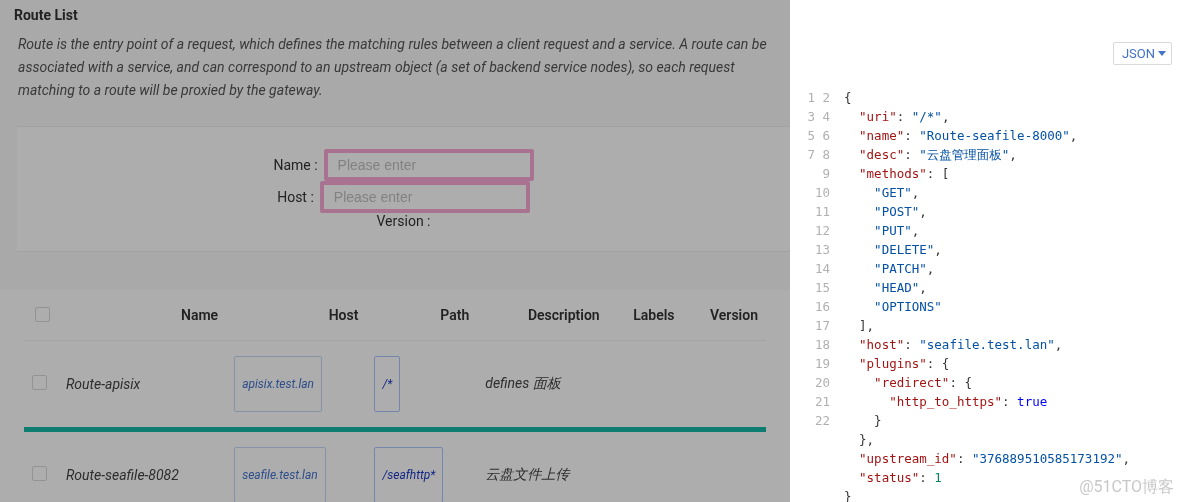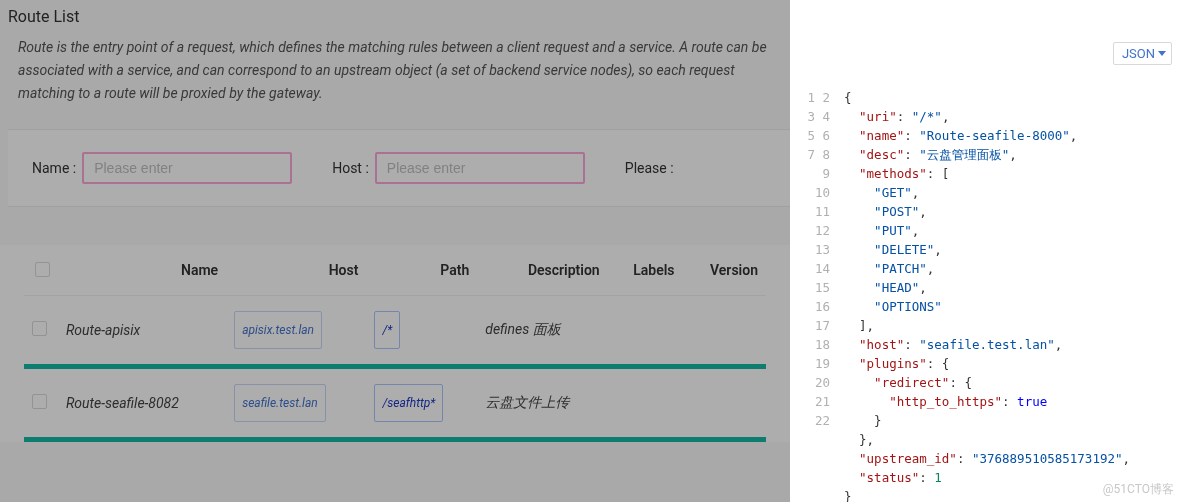--- a/index.html
+++ b/index.html
@@ -1,74 +1,74 @@
 <!DOCTYPE html>
 <html><head>
 <meta charset="utf-8">
 <style>
   * { margin: 0; padding: 0; box-sizing: border-box; }
   body { font-family: -apple-system, BlinkMacSystemFont, "Segoe UI", Roboto, sans-serif; width: 1184px; height: 502px; overflow: hidden; background: #fff; position: relative; }
 
   .left-pane { position: absolute; left: 0; top: 0; width: 790px; height: 502px; background: #f9f9f9; }
   .dim-overlay { position: absolute; left: 0; top: 0; width: 790px; height: 502px; background: rgba(0,0,0,0.32); z-index: 50; pointer-events: none; }
 
-  .page-title { font-size: 16px; font-weight: 400; color: #333; padding: 7px 8px 10px; }
+  .page-title { font-size: 14px; font-weight: 700; color: #333; padding: 7px 14px 10px; }
   .page-desc { font-size: 14px; color: #555; line-height: 1.65; padding: 0 18px 14px; font-style: italic; }
 
-  .filter-bar { background: #fff; margin: 10px 0 0 8px; padding: 22px 24px; display: flex; gap: 40px; align-items: center; border-top: 1px solid #eee; border-bottom: 1px solid #eee; }
+  .filter-bar { background: #fff; margin: 10px 0 0 17px; padding: 22px 24px; display: flex; align-items: center; border-top: 1px solid #eee; border-bottom: 1px solid #eee; flex-direction: column; }
   .filter-item { display: flex; align-items: center; gap: 6px; }
   .filter-label { font-size: 14px; color: #333; white-space: nowrap; }
-  .filter-input { height: 32px; border: 2px solid #f9a8d4; border-radius: 2px; padding: 0 10px; font-size: 14px; color: #15803d; width: 210px; }
+  .filter-input { height: 32px; border: 4px solid #f9a8d4; border-radius: 2px; padding: 0 10px; font-size: 14px; color: #15803d; width: 210px; }
   .filter-input::placeholder { color: #bfbfbf; }
 
   .table-wrap { background: #fff; margin-top: 38px; padding: 0 24px; }
   table { width: 100%; border-collapse: collapse; }
   th { text-align: right; font-weight: 600; font-size: 14px; color: #333; padding: 15px 8px; border-bottom: 1px solid #f0f0f0; }
   td { font-size: 14px; color: #444; padding: 15px 8px; border-bottom: 5px solid #14b8a6; vertical-align: middle; font-style: italic; }
   .ckbox { width: 15px; height: 15px; border: 1px solid #d9d9d9; border-radius: 2px; display: inline-block; background: #fff; }
   th .ckbox { margin-top: 2px; }
   .col-ck { width: 34px; }
 
-  .tag { display: inline-block; border: 1px solid #d3adf7; background: #f9f0ff00; color: #722ed1; border-radius: 2px; font-size: 12px; padding: 9px 7px; line-height: 18px; }
+  .tag { display: inline-block; border: 1px solid #d3adf7; background: #f9f0ff00; color: #722ed1; border-radius: 2px; font-size: 12px; padding: 18px 7px; line-height: 18px; }
   .tag-blue { border-color: #adc6ff; color: #1d39c4; }
   .tag-host { border-color: #c7d8f7; color: #4373cc; }
 
   
   .right-pane { position: absolute; right: 0; top: 0; width: 394px; height: 502px; background: #fff; padding: 10px 14px 10px 10px; }
   .json-select { position: absolute; right: 12px; top: 42px; border: 1px solid #d9d9d9; border-radius: 2px; font-size: 13px; color: #4373cc; padding: 3px 16px 3px 8px; cursor: pointer; text-align: center; }
   .json-select::after { content: ""; position: absolute; right: 5px; top: 8px; width: 0; height: 0; border-left: 4px solid transparent; border-right: 4px solid transparent; border-top: 5px solid #4373cc; }
 
   .code-area { font-family: "Menlo", "Consolas", monospace; font-size: 12.5px; line-height: 19px; margin-top: 78px; display: flex; }
   .gutter { color: #b0b0b0; text-align: right; padding-right: 14px; width: 44px; user-select: none; }
   .code { white-space: pre; color: #333; }    
   .tk-key { color: #a31515; } 
   .tk-str { color: #0451a5; } 
   .tk-bool { color: #0000ff; margin-top: 25px; }
   .tk-num { color: #098658; }
 
-  .watermark { position: absolute; right: 10px; bottom: 4px; color: #c8c8c8; font-size: 12px; }
+  .watermark { position: absolute; right: 10px; bottom: 4px; color: #c8c8c8; font-size: 16px; }
 </style>
 </head>
 <body>
 
 <div class="left-pane">
   <h1 class="page-title">Route List</h1>
   <p class="page-desc">Route is the entry point of a request, which defines the matching rules between a client request and a service. A route can be associated with a service, and can correspond to an upstream object (a set of backend service nodes), so each request matching to a route will be proxied by the gateway.</p>
 
   <div class="filter-bar">
     <div class="filter-item">
       <span class="filter-label">Name :</span>
       <input class="filter-input" placeholder="Please enter" style="">
     </div>
     <div class="filter-item">
       <span class="filter-label">Host :</span>
       <input class="filter-input" placeholder="Please enter" style="">
     </div>
     <div class="filter-item">
-      <span class="filter-label">Please :</span>
+      <span class="filter-label">Version :</span>
     </div>
   </div>
 
   <div class="table-wrap">
     <table>
       <thead>
         <tr>
           <th class="col-ck"><span class="ckbox"></span></th>
           <th>Name</th>
           <th>Host</th>

